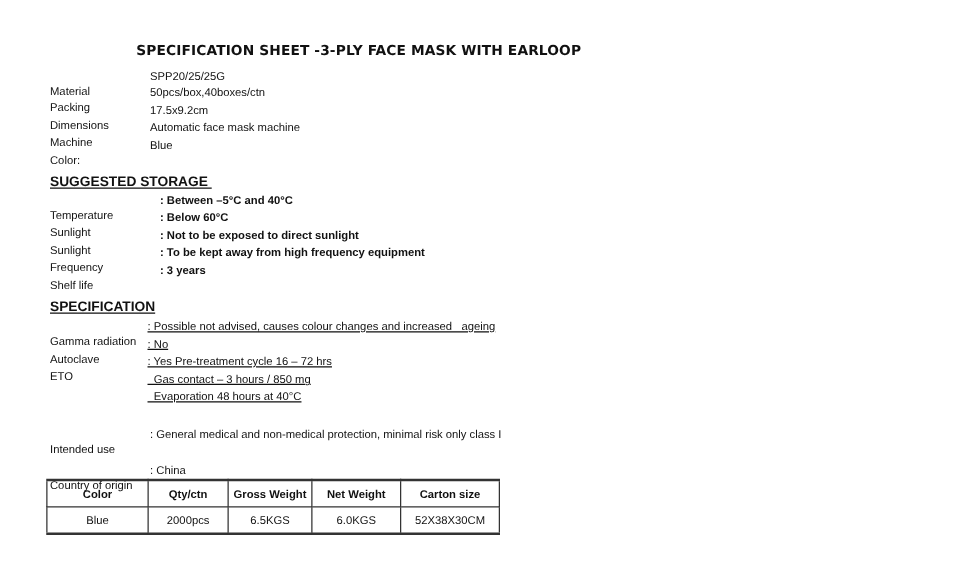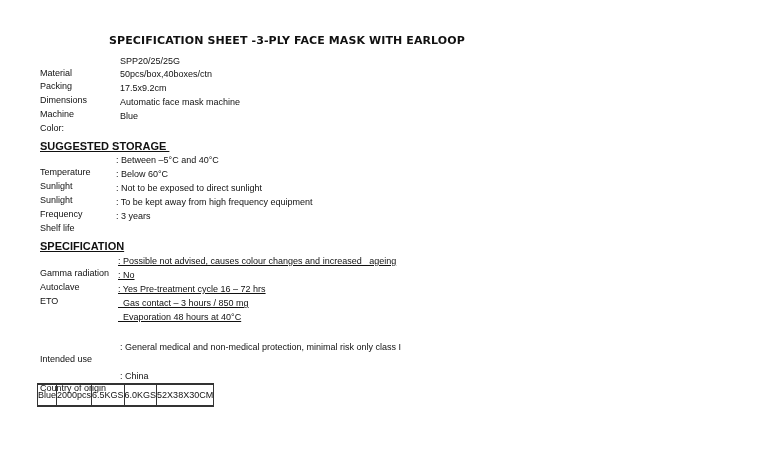--- a/index.html
+++ b/index.html
@@ -4,21 +4,21 @@
   <style>
     html, body { margin: 0; padding: 0; background: #ffffff; }
     body { width: 764px; height: 461px; position: relative; overflow: hidden;
            font-family: "Liberation Sans", sans-serif; color: #111; font-size: 9px; }
     .title { position: absolute; left: 109px; top: 22px; font-family: "DejaVu Sans", sans-serif;
              font-weight: bold; font-size: 11px; letter-spacing: 0.1px; color: #111; white-space: nowrap; margin-top: 12px; }
     .row { position: absolute; left: 40px; height: 12px; line-height: 12px; white-space: nowrap; }
     .row .lbl { position: absolute; left: 0; top: 12px; }
     .row .val { position: absolute; top: 0; white-space: pre; }
     .v1 { left: 80px; }
-    .v2 { left: 76px; }
+    .v2 { left: 88px; font-weight: bold; }
     .v3 { left: 78px; text-decoration: underline; }
     .heading { position: absolute; left: 40px; font-weight: bold; text-decoration: underline;
                font-size: 11px; white-space: pre; }
     table.spec { position: absolute; left: 37px; top: 383px; border-collapse: collapse;
                  font-size: 9px; }
     table.spec td, table.spec th { border: 1px solid #333; text-align: center; padding: 0;
                  height: 20px; }
     table.spec th { font-weight: bold; }
     table.spec { border-top: 2px solid #333; border-bottom: 2px solid #333; }
     .c1 { width: 80px; } .c2 { width: 63px; } .c3 { width: 66px; } .c4 { width: 70px; } .c5 { width: 78px; }
@@ -102,20 +102,27 @@
   <span class="val v1">: General medical and non-medical protection, minimal risk only class I</span>
 </div>
 
 <div class="row" style="top:370px;">
   <span class="lbl">Country of origin</span>
   <span class="val v1">: China</span>
 </div>
 
 <table class="spec">
   <tbody>
+      <tr>
+    <th class="c1">Color</th>
+    <th class="c2">Qty/ctn</th>
+    <th class="c3">Gross Weight</th>
+    <th class="c4">Net Weight</th>
+    <th class="c5">Carton size</th>
+  </tr>
   <tr>
     <td>Blue</td>
     <td>2000pcs</td>
     <td>6.5KGS</td>
     <td>6.0KGS</td>
     <td>52X38X30CM</td>
   </tr>
 </tbody>
   </table>
 

